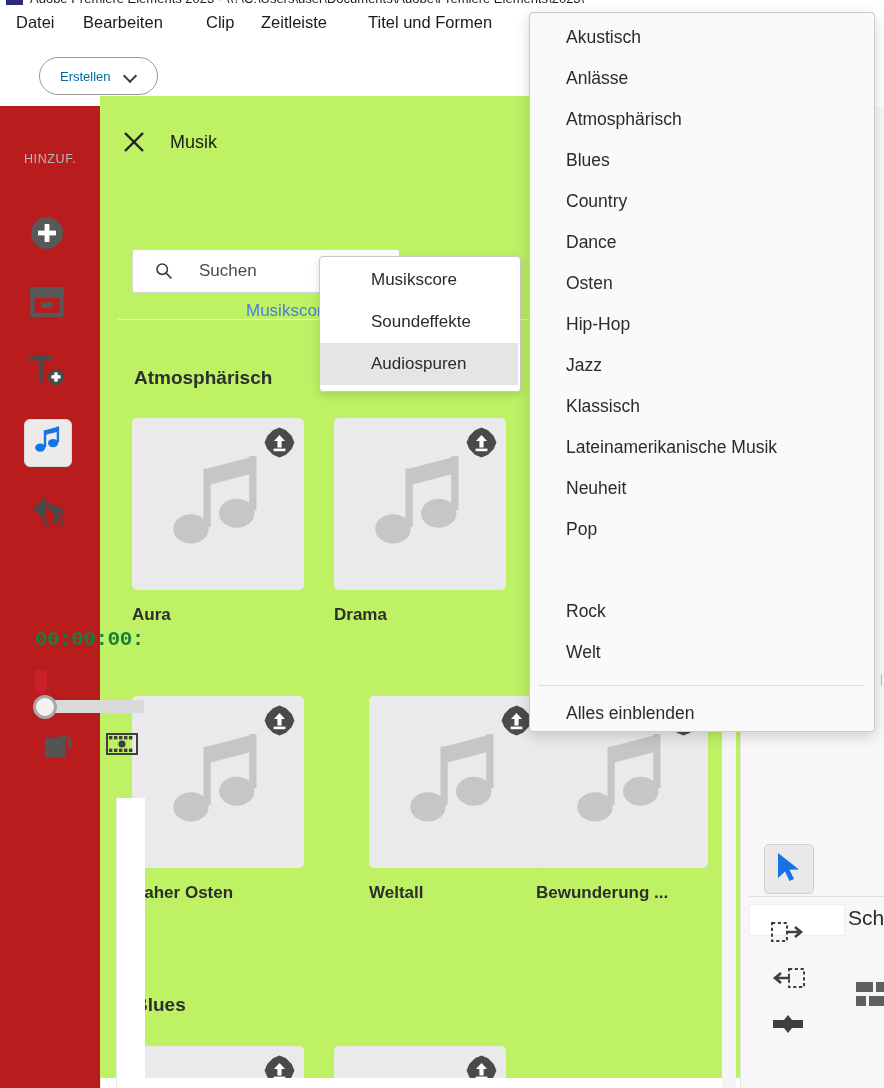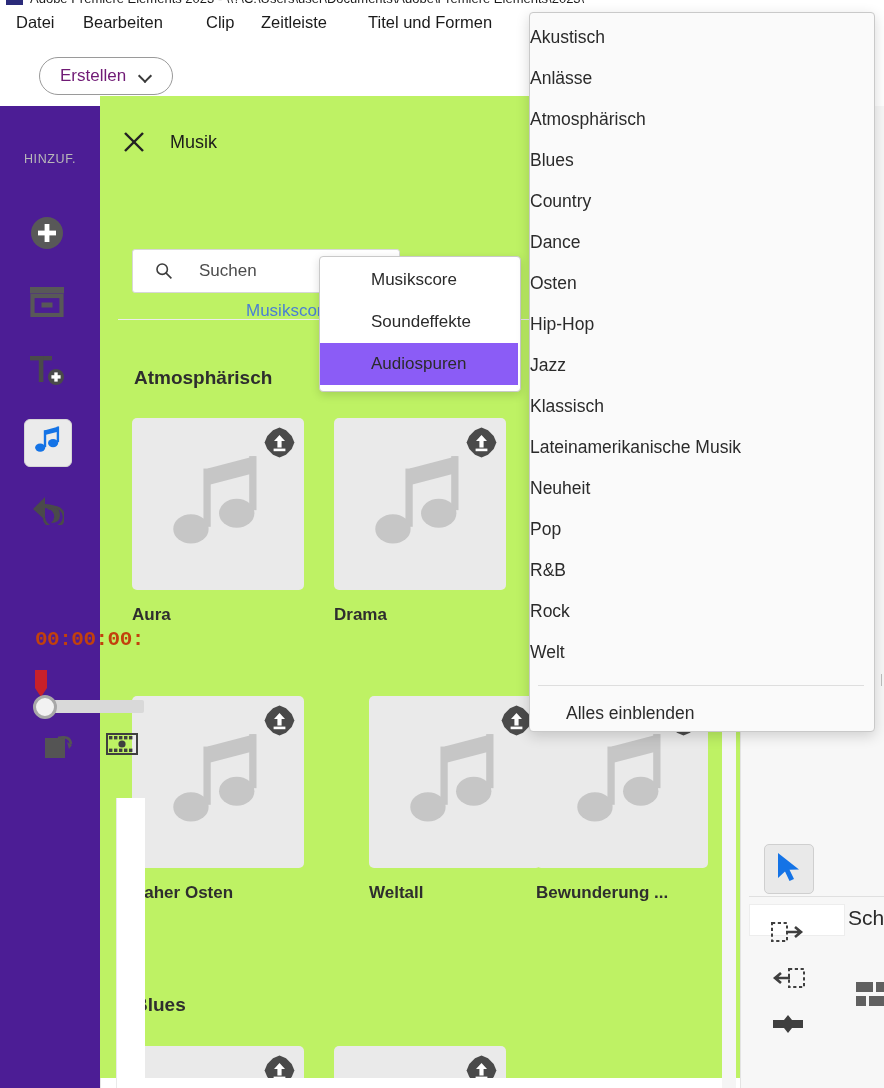--- a/index.html
+++ b/index.html
@@ -35,31 +35,31 @@
   #subbar{
     position:absolute;left:0;top:46px;width:884px;height:60px;
     background:#ffffff;
   }
   #erstellen{
     position:absolute;left:39px;top:11px;height:38px;
     box-sizing:border-box;
     border:1px solid #9a9a9a;border-radius:19px;background:#ffffff;
     display:flex;align-items:center;gap:13px;padding:0 20px;
   }
-  #erstellen .lbl{font-size:17px;color:#701a75;white-space:nowrap;}
+  #erstellen .lbl{font-size:13px;color:#0369a1;white-space:nowrap;}
   .chev{width:13px;height:13px;position:relative;}
   .chev:before{
     content:"";position:absolute;left:1px;top:1px;width:8px;height:8px;
     border-right:2.4px solid #3a3a3a;border-bottom:2.4px solid #3a3a3a;
     transform:rotate(45deg);
   }
   
   #rail{
     position:absolute;left:0;top:106px;width:100px;height:982px;
-    background:#4c1d95;border-right:1px solid #e6e6e6;
+    background:#b91c1c;border-right:1px solid #e6e6e6;
   }
   #rail .rail-title{
     position:absolute;left:12px;top:46px;width:76px;text-align:center;
     font-size:12.5px;letter-spacing:.6px;color:#b9b9b9;white-space:nowrap;
   }
   .rail-btn{
     position:absolute;left:24px;width:46px;height:46px;border-radius:6px;
     display:flex;align-items:center;justify-content:center;
   }
   .rail-btn.active{background:#ebebeb;border:1px solid #d6d6d6;}
@@ -120,21 +120,21 @@
     background:#f5f5f5;
   }
   
   #rightstrip{
     position:absolute;left:740px;top:106px;width:144px;height:982px;
     background:#f7f7f7;border-left:1px solid #e3e3e3;
   }
   #tc{
     position:absolute;left:35px;top:628px;
     font-family:"Liberation Mono","DejaVu Sans Mono",monospace;
-    font-size:21px;font-weight:bold;color:#c2410c;white-space:nowrap;
+    font-size:21px;font-weight:bold;color:#15803d;white-space:nowrap;
     letter-spacing:-0.5px;
     text-align:center;
   }
   #playhead{
     position:absolute;left:33px;top:670px;width:16px;height:30px;
   }
   #zoombar{
     position:absolute;left:36px;top:700px;width:108px;height:13px;
     background:#d9d9d9;border-radius:2px;
   }
@@ -170,30 +170,30 @@
   #menu-source{
     position:absolute;left:319px;top:256px;width:200px;height:134px;
     background:#ffffff;border:1px solid #c9c9c9;border-radius:4px;
     box-shadow:0 3px 10px rgba(0,0,0,.14);
   }
   #menu-source .opt{
     position:absolute;left:0;width:198px;height:42px;line-height:42px;
     padding-left:51px;box-sizing:border-box;
     font-size:17px;color:#2b2b2b;white-space:nowrap;
   }
-  #menu-source .opt.hl{background:#8b5cf6;}
+  #menu-source .opt.hl{background:#e5e5e5;}
   
   #menu-genre{
     position:absolute;left:529px;top:12px;width:344px;height:718px;
     background:#fafafa;border:1px solid #c9c9c9;border-radius:4px;
     box-shadow:0 4px 14px rgba(0,0,0,.16);
   }
   #menu-genre .g{
     position:absolute;left:0;width:342px;height:41px;line-height:41px;
-    box-sizing:border-box;
+    padding-left:36px;box-sizing:border-box;
     font-size:17.5px;color:#2b2b2b;white-space:nowrap;
   }
   #genre-sep{
     position:absolute;left:8px;top:672px;width:326px;height:1px;background:#dedede;
   }
   #genre-showall{
     position:absolute;left:0;top:680px;width:342px;height:41px;line-height:41px;
     padding-left:36px;box-sizing:border-box;
     font-size:17.5px;color:#2b2b2b;white-space:nowrap;
   }
@@ -462,21 +462,20 @@
 
 <div id="menu-source">
     <div class="opt" style="top: 2px;">Musikscore</div>
     <div class="opt" style="top: 44px;">Soundeffekte</div>
     <div class="opt hl" style="top: 86px;">Audiospuren</div>
   </div>
 
 <div id="menu-genre">
     <div class="g" style="top: 619px;">Welt</div>
     <div class="g" style="top: 578px;">Rock</div>
-    <div class="g" style="top: 537px;">R&amp;B</div>
     <div class="g" style="top: 496px;">Pop</div>
     <div class="g" style="top: 455px;">Neuheit</div>
     <div class="g" style="top: 414px;">Lateinamerikanische Musik</div>
     <div class="g" style="top: 373px;">Klassisch</div>
     <div class="g" style="top: 332px;">Jazz</div>
     <div class="g" style="top: 291px;">Hip-Hop</div>
     <div class="g" style="top: 250px;">Osten</div>
     <div class="g" style="top: 209px;">Dance</div>
     <div class="g" style="top: 168px;">Country</div>
     <div class="g" style="top: 127px;">Blues</div>

